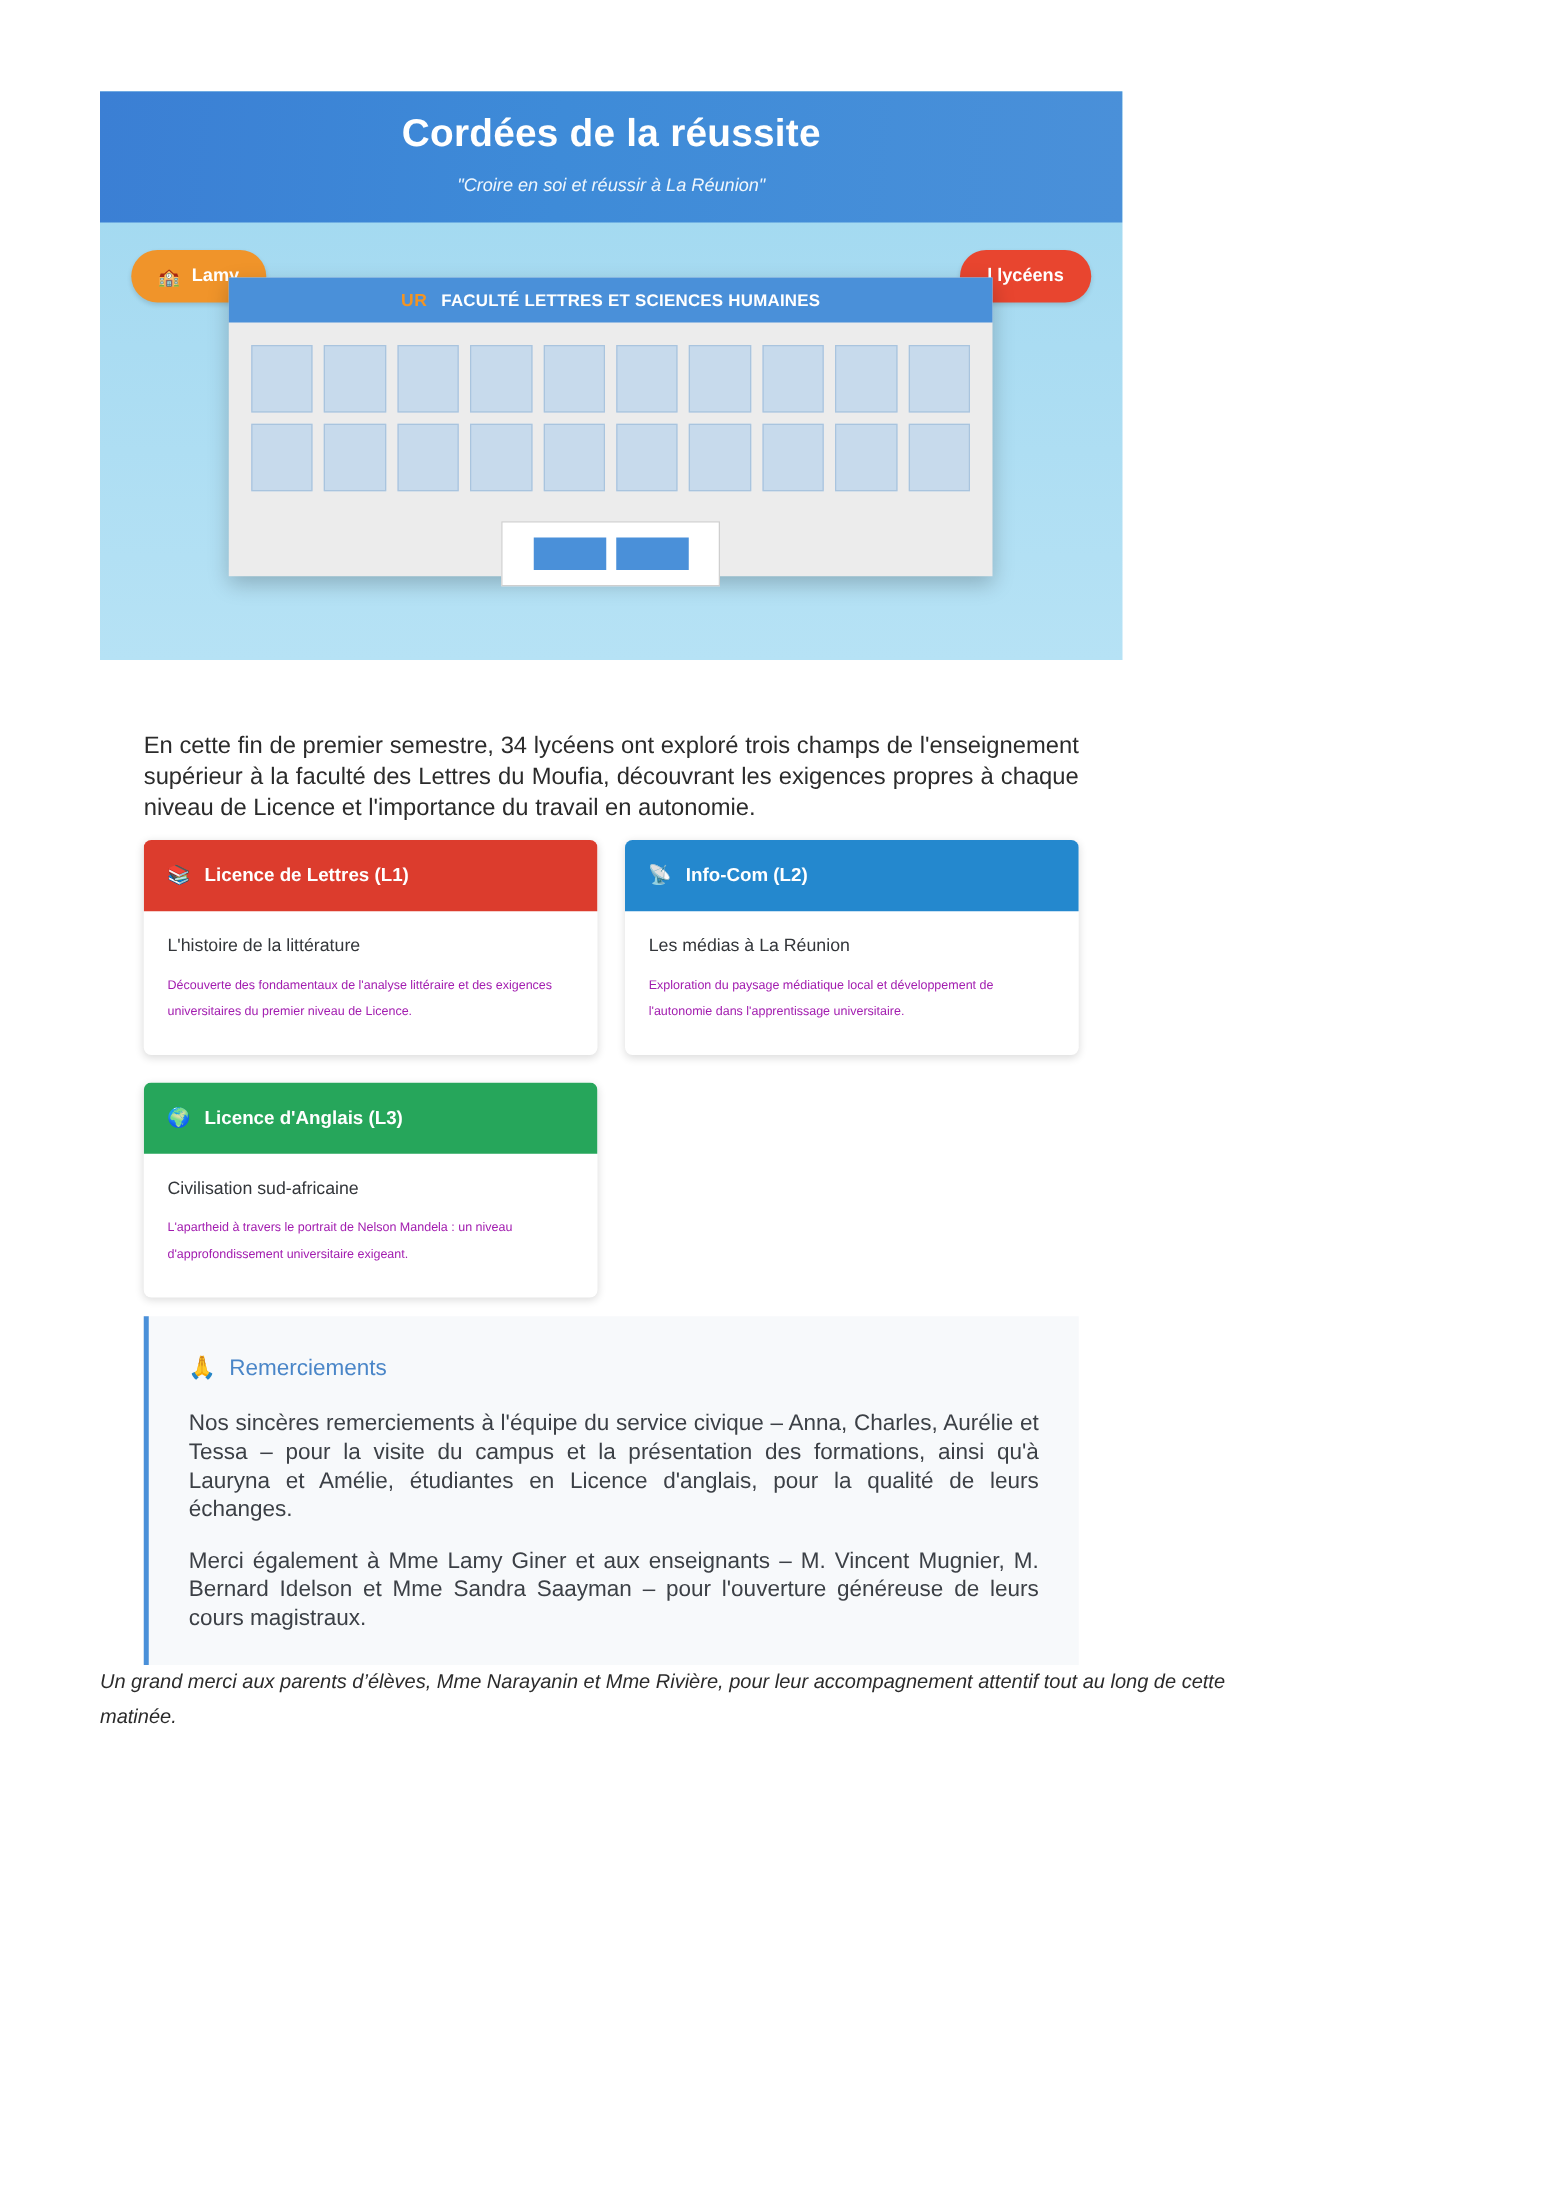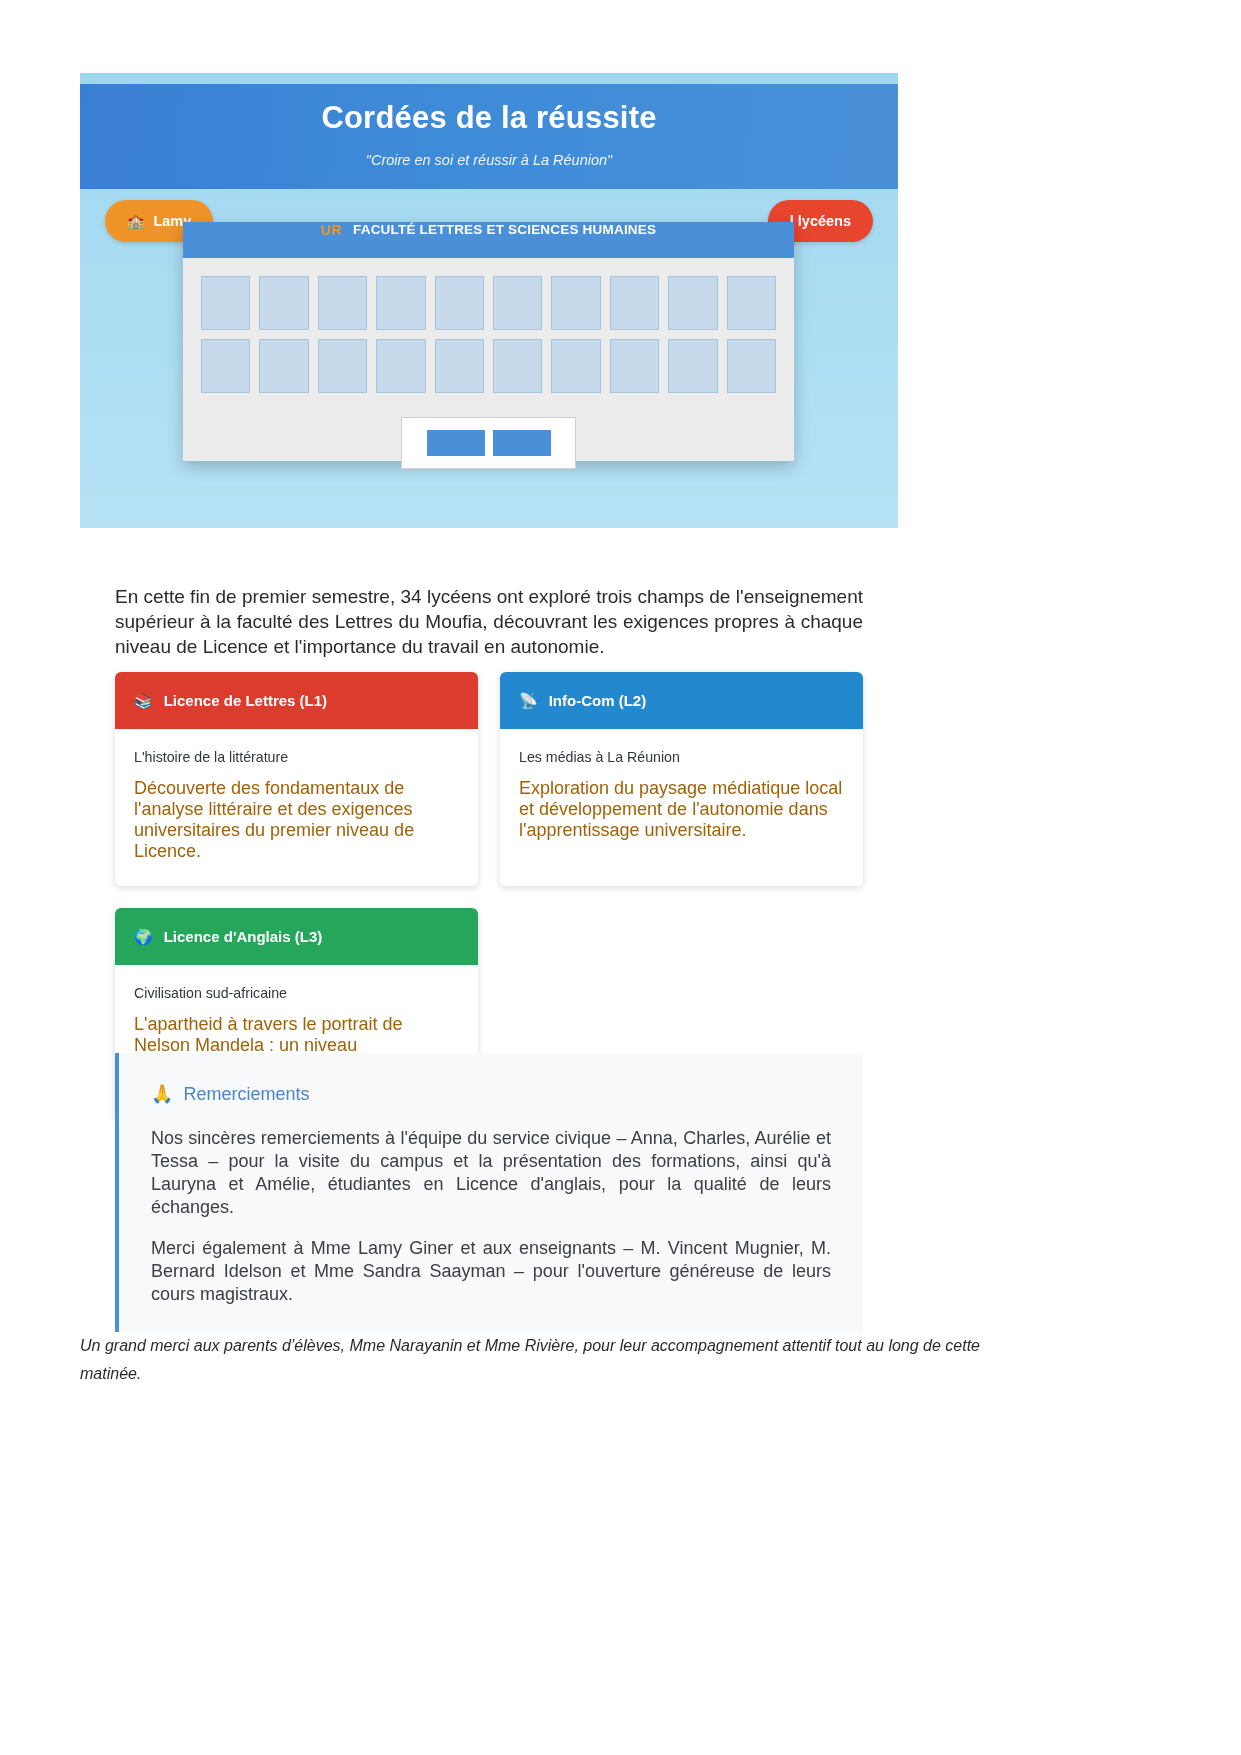--- a/index.html
+++ b/index.html
@@ -31,21 +31,20 @@
     width: 818px;
     height: 455px;
     background: linear-gradient(180deg, #9ed8f0 0%, #aadcf2 45%, #b6e2f5 100%);
     overflow: hidden;
   }
   .hero-top {
     height: 105px;
     background: linear-gradient(95deg, #3b7fd4 0%, #3e8bd8 45%, #4a90d9 100%);
     padding-top: 10px;
     box-sizing: border-box;
-    margin-top: 11px;
   }
   .hero-title {
     margin: 0;
     text-align: center;
     color: #ffffff;
     font-size: 31px;
     font-weight: bold;
     letter-spacing: 0.2px;
     padding-top: 6px;
   }
@@ -102,21 +101,21 @@
     top: 149px;
     width: 611px;
     height: 239px;
     background: #ececec;
     box-shadow: 0 6px 16px rgba(0,0,0,0.22);
   }
   .overlay-head {
     height: 36px;
     background: #4a90d9;
     display: flex;
-    align-items: flex-start;
+    align-items: center;
     justify-content: center;
     gap: 11px;
   }
   .overlay-head .ur {
     color: #f29423;
     font-weight: bold;
     font-size: 14px;
     letter-spacing: 0.5px;
   }
   .overlay-head .fac {
@@ -201,23 +200,23 @@
   .card-head .c-ico { font-size: 15px; line-height: 1; }
   .card-body {
     padding: 20px 19px 24px 19px;
   }
   .card-topic {
     font-size: 14.2px;
     color: #33363a;
     margin: 0 0 13px 0;
   }
   .card-desc {
-    font-size: 18px;
+    font-size: 10px;
     line-height: 21px;
-    color: #a16207;
+    color: #a21caf;
     margin: 0;
   }
   .card-spacer { width: 363px; }
 
   
   .thanks {
     position: absolute;
     left: 115px;
     top: 1053px;
     width: 748px;

